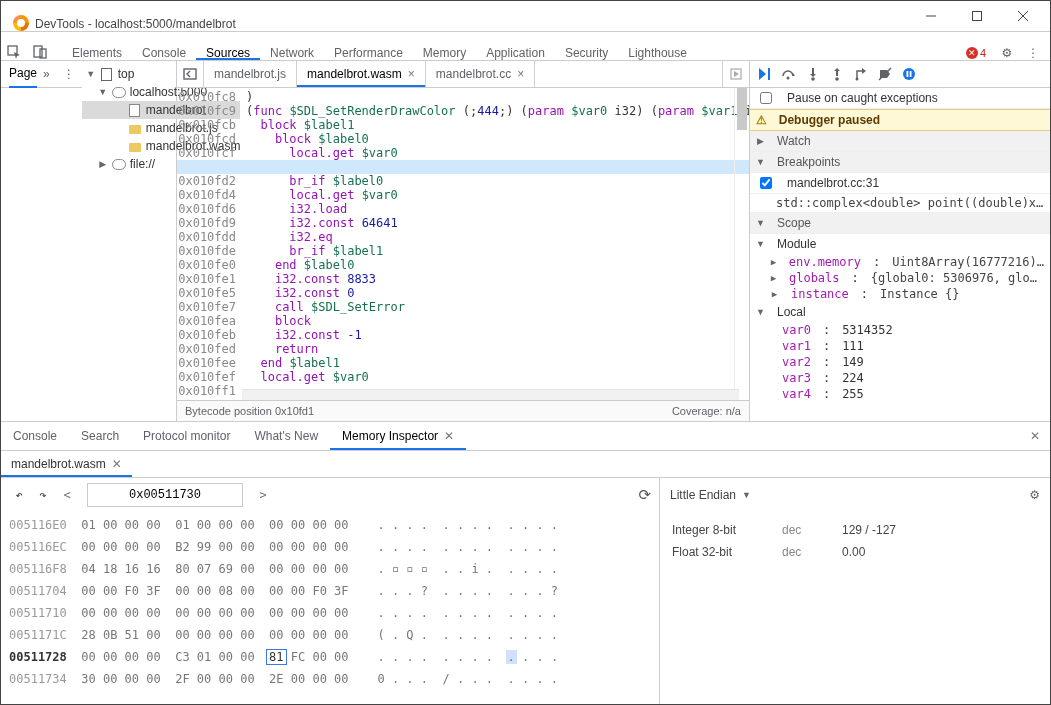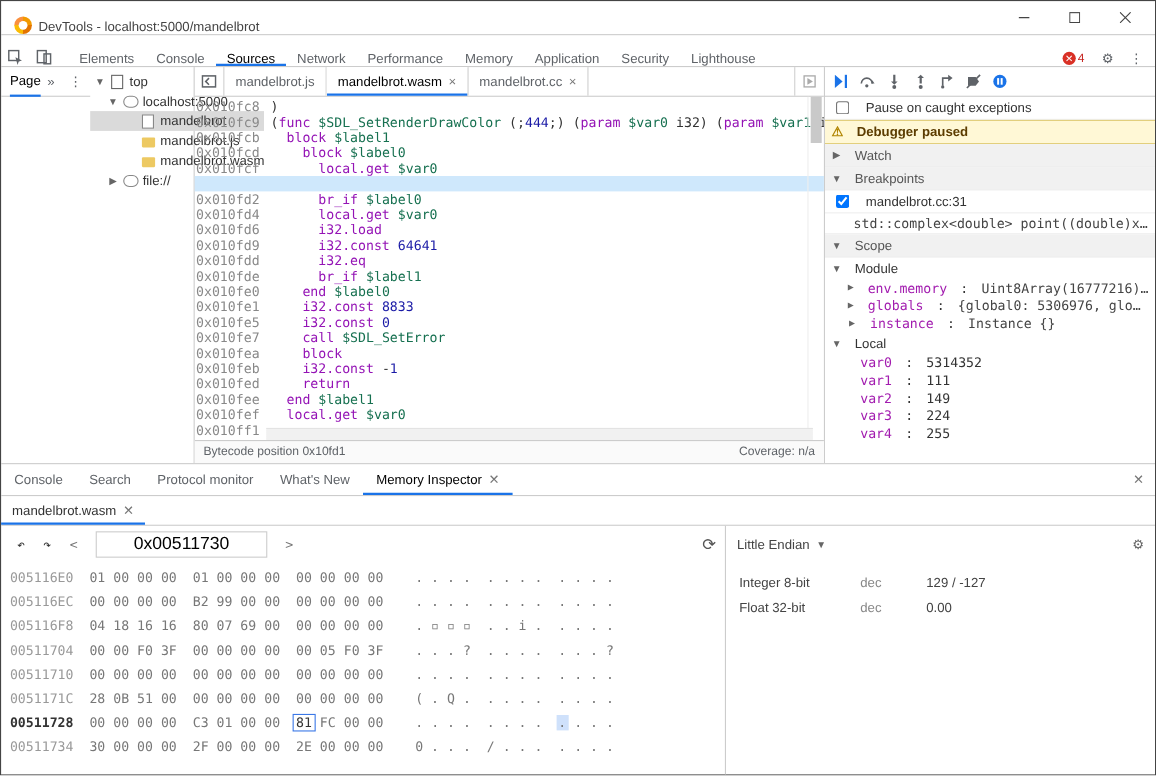--- a/index.html
+++ b/index.html
@@ -94,21 +94,21 @@
   .dtab{padding:0 12px;display:flex;align-items:center;color:var(--text-dim);gap:6px;}
   .dtab.active{color:#000;box-shadow:inset 0 -2px 0 var(--tab-active);}
   .dtabs .x{margin-left:auto;padding:0 10px;display:flex;align-items:center;color:#777;}
   .mi-tabs{height:26px;display:flex;align-items:stretch;border-bottom:1px solid var(--border);}
   .mi-tab{padding:0 10px;display:flex;align-items:center;gap:6px;box-shadow:inset 0 -2px 0 var(--tab-active);}
   .mi-main{display:flex;flex:1;min-height:0;}
   .mi-left{flex:1;border-right:1px solid var(--border);display:flex;flex-direction:column;font-family:var(--mono);font-size:12px;}
   .mi-toolbar{height:34px;display:flex;align-items:center;padding:0 8px;gap:4px;}
   .mi-toolbar .sp{flex:1;}
   .mi-addr{flex:0 0 auto;display:flex;align-items:center;gap:10px;margin:0 auto;}
-  .mi-addr input{width:150px;text-align:center;border:1px solid var(--border);height:20px;font-family:Liberation Sans, sans-serif;font-size:16px;}
+  .mi-addr input{width:150px;text-align:center;border:1px solid var(--border);height:20px;font-family:Liberation Mono, monospace;font-size:12px;}
   .mi-nav{width:20px;text-align:center;color:#777;}
   .hex{padding:2px 8px 8px;line-height:22px;color:#888;}
   .hex .r{white-space:pre;}
   .hex .a{color:#999;}
   .hex .a.b{color:#333;font-weight:bold;}
   .hex .d{color:#777;}
   .hex .hlcell{border:1px solid #3b78e7;padding:0px 2px;color:#333;margin:0 -3px;}
   .hex .hlcell2{background:#cfe1fb;padding:0 2px;margin:0 -2px;}
   .mi-right{width:390px;display:flex;flex-direction:column;}
   .mi-right-top{height:34px;display:flex;align-items:center;padding:0 10px;border-bottom:1px solid transparent;}
@@ -465,21 +465,21 @@
             <input value="0x00511730" style="">
             <span class="mi-nav">&gt;</span>
           </div>
           <span class="sp"></span>
           <span style="font-size:15px;color:#555">⟳</span>
         </div>
         <div class="hex" id="hex">
             <div class="r"><span class="a">005116E0</span>  <span class="d">01 00 00 00  01 00 00 00  00 00 00 00</span>    <span class="d">. . . .  . . . .  . . . .</span></div>
             <div class="r"><span class="a">005116EC</span>  <span class="d">00 00 00 00  B2 99 00 00  00 00 00 00</span>    <span class="d">. . . .  . . . .  . . . .</span></div>
             <div class="r"><span class="a">005116F8</span>  <span class="d">04 18 16 16  80 07 69 00  00 00 00 00</span>    <span class="d">. ▫ ▫ ▫  . . i .  . . . .</span></div>
-            <div class="r"><span class="a">00511704</span>  <span class="d">00 00 F0 3F  00 00 00 00  00 05 F0 3F</span>    <span class="d">. . . ?  . . . .  . . . ?</span></div>
+            <div class="r"><span class="a">00511704</span>  <span class="d">00 00 F0 3F  00 00 08 00  00 00 F0 3F</span>    <span class="d">. . . ?  . . . .  . . . ?</span></div>
             <div class="r"><span class="a">00511710</span>  <span class="d">00 00 00 00  00 00 00 00  00 00 00 00</span>    <span class="d">. . . .  . . . .  . . . .</span></div>
             <div class="r"><span class="a">0051171C</span>  <span class="d">28 0B 51 00  00 00 00 00  00 00 00 00</span>    <span class="d">( . Q .  . . . .  . . . .</span></div>
             <div class="r"><span class="a b">00511728</span>  <span class="d">00 00 00 00  C3 01 00 00  <span class="hlcell">81</span> FC 00 00</span>    <span class="d">. . . .  . . . .  <span class="hlcell2">.</span> . . .</span></div>
             <div class="r"><span class="a">00511734</span>  <span class="d">30 00 00 00  2F 00 00 00  2E 00 00 00</span>    <span class="d">0 . . .  / . . .  . . . .</span></div>
           </div>
       </div>
       <div class="mi-right">
         <div class="mi-right-top">
           <span class="endian">
               <span>Little Endian</span>

